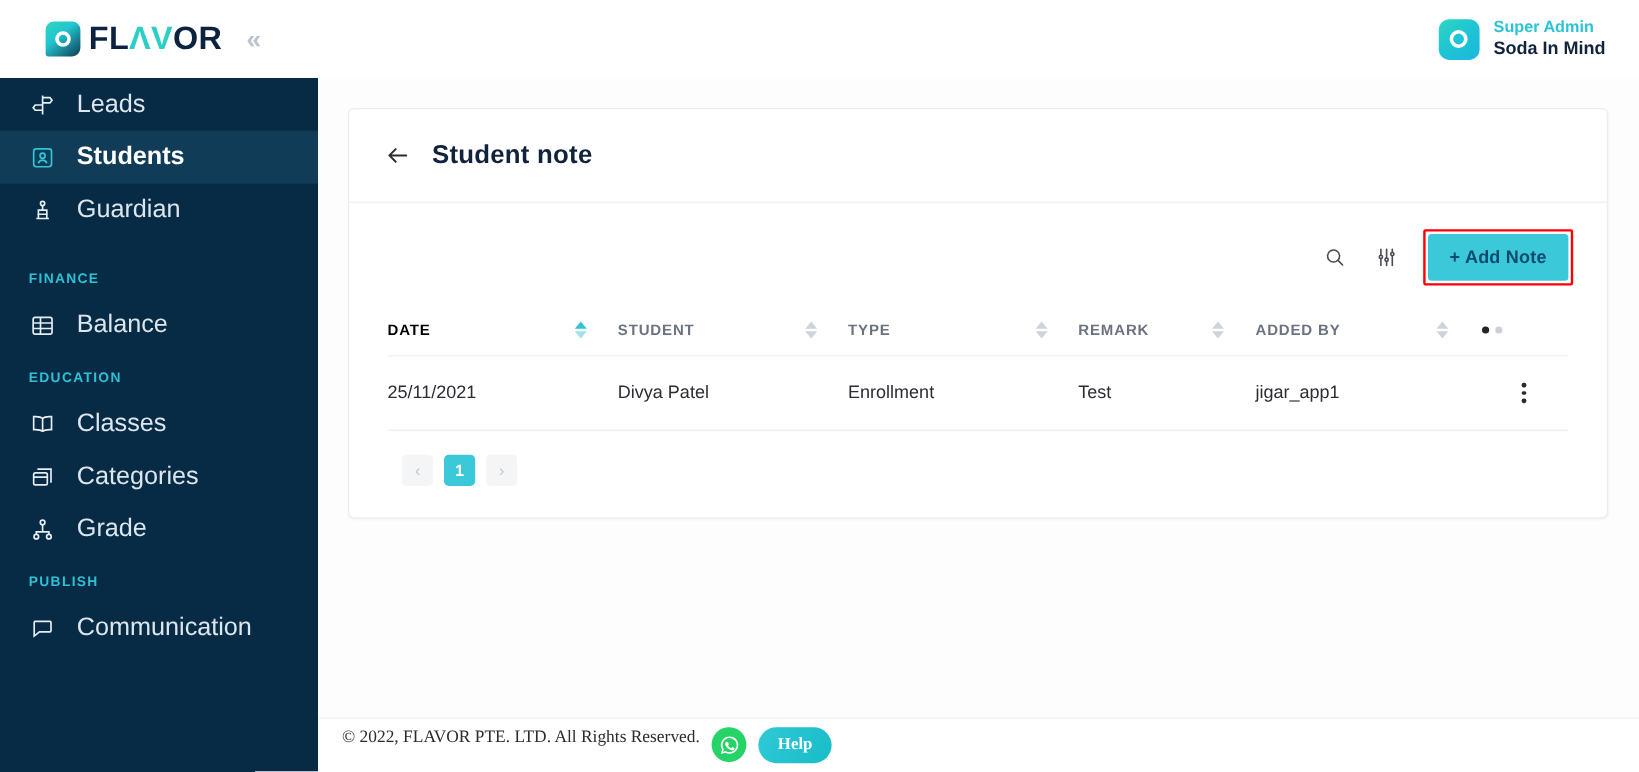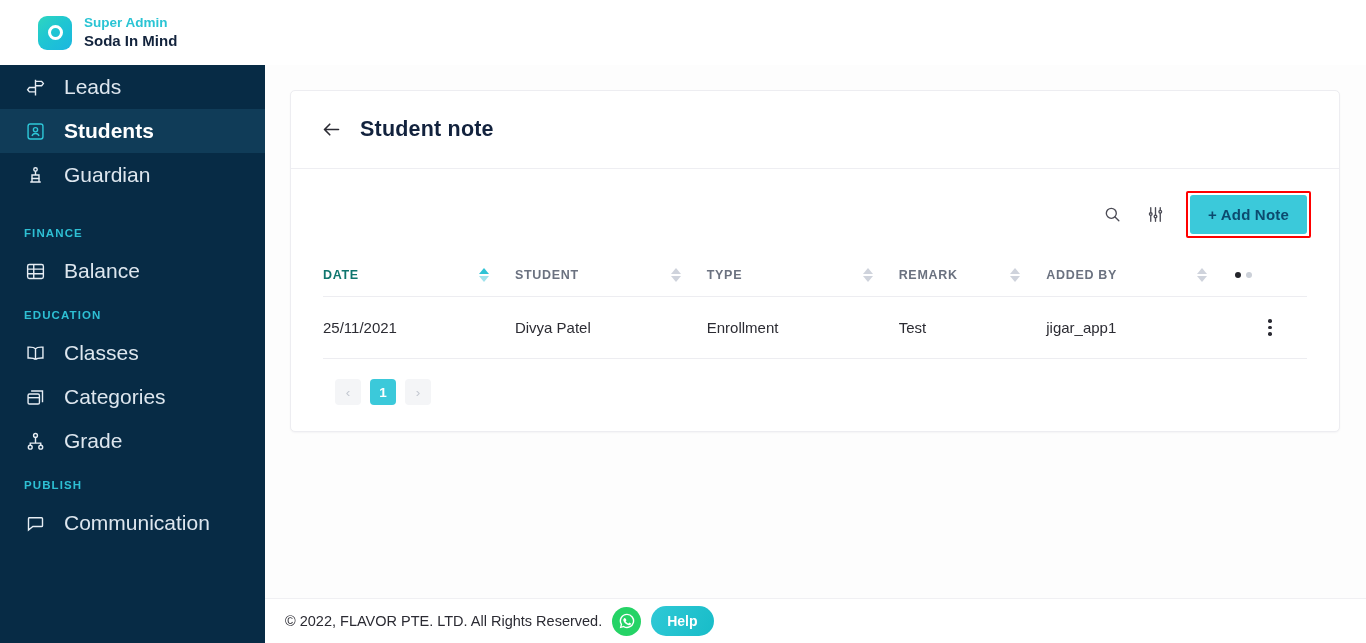--- a/index.html
+++ b/index.html
@@ -84,21 +84,21 @@
   .icon-btn svg { stroke: #4b4b55; fill: none; stroke-width: 1.7; }
   .addnote-wrap { border: 2.5px solid #ff0000; border-radius: 2px; padding: 2px; }
   .btn-primary { background: #3bc9da; color: #0c4a6e; border: none; border-radius: 3px;
     font-family: inherit; font-size: 15px; font-weight: 700; padding: 11px 18px;
     cursor: pointer; letter-spacing: .2px; }
 
   
   table.grid { width: 100%; border-collapse: collapse; table-layout: fixed; }
   table.grid th { text-align: left; padding: 14px 0 14px 0; font-size: 12.5px;
     font-weight: 700; color: #6b7280; letter-spacing: .7px; vertical-align: middle; }
-  table.grid th.sorted { color: #0f766e; }
+  table.grid th.sorted { color: #000000; }
   .th-inner { display: flex; align-items: center; justify-content: space-between; padding-right: 26px; }
   .sort { display: inline-flex; flex-direction: column; gap: 2px; line-height: 0; }
   .sort b { display: block; width: 0; height: 0; border-left: 5px solid transparent;
     border-right: 5px solid transparent; }
   .sort b.up { border-bottom: 6px solid #cfd3dc; }
   .sort b.dn { border-top: 6px solid #cfd3dc; }
   th.sorted .sort b.up { border-bottom-color: #2ec3d5; }
   th.sorted .sort b.dn { border-top-color: #9fe2ec; }
   .dots-head { display: flex; gap: 5px; align-items: center; padding-left: 2px; }
   .dots-head span { width: 6px; height: 6px; border-radius: 50%; background: #cbd0d8; }
@@ -115,35 +115,48 @@
   .pager { display: flex; align-items: center; gap: 9px; padding: 20px 0 26px 44px; }
   .pg { width: 26px; height: 26px; border-radius: 4px; display: flex; align-items: center;
     justify-content: center; font-size: 13.5px; cursor: pointer; background: #f4f5f7; color: #c2c7d0; }
   .pg.cur { background: #3bc9da; color: #ffffff; font-weight: 600; }
 
   
   .footer { flex: 0 0 45px; height: 45px; background: #ffffff;
     border-top: 1px solid #f0f0f3; display: flex; align-items: center;
     justify-content: space-between; padding: 0 18px 0 20px; position: relative; }
   .foot-l { font-size: 14.5px; color: #44444c; }
-  .foot-r { display: flex; align-items: center; gap: 10px; }
+  .foot-r { display: flex; gap: 10px; font-family: Liberation Serif, serif; }
   .copy { font-size: 14.5px; color: #2b2b33; }
   .wa { width: 29px; height: 29px; border-radius: 50%; background: #25d366;
     display: flex; align-items: center; justify-content: center; cursor: pointer; }
   .wa svg { width: 18px; height: 18px; fill: #ffffff; }
   .help { background: linear-gradient(120deg,#2fc9d6,#18bcc8); color: #fff; border: none;
     border-radius: 16px; font-family: inherit; font-size: 14px; font-weight: 600;
     padding: 7px 16px; cursor: pointer; }
 </style>
 </head>
 <body>
 
 <div id="app">
 
   <header class="topbar">
+    <div class="brand">
+      <div class="logo-row">
+        <span class="logo-mark">
+            <i></i>
+          </span>
+        <span class="logo-word">
+          <span class="d">FL</span>
+            <span class="t">ΛV</span>
+            <span class="d">OR</span>
+        </span>
+      </div>
+      <span class="collapse-btn">«</span>
+    </div>
 
     <div class="userbox">
       <span class="avatar">
           <i></i>
         </span>
       <span class="user-meta">
         <div class="user-role">Super Admin</div>
         <div class="user-name">Soda In Mind</div>
       </span>
     </div>

